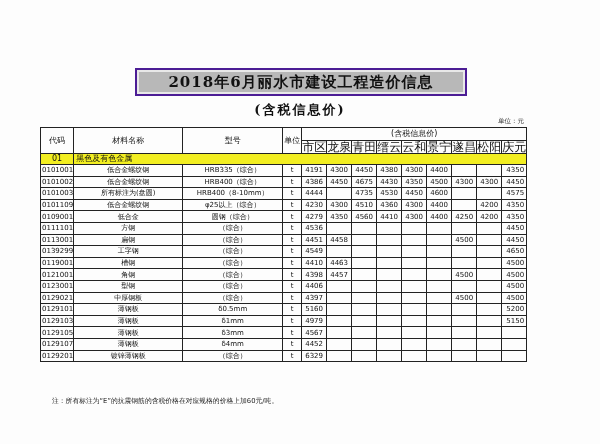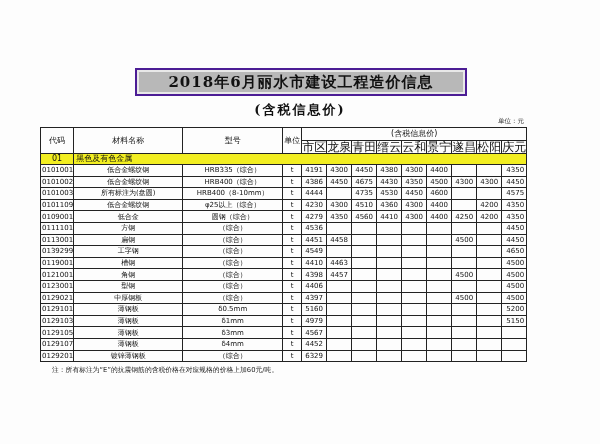--- a/index.html
+++ b/index.html
@@ -13,21 +13,21 @@
   th{font-size:8px;}
   .hdr-a th{height:12px;}
   .hdr-b th{height:12px;font-size:12px;}
   .code{text-align:left;padding-left:1px;}
   .ctr{text-align:center;}
   .num{text-align:left;padding-left:3px;}
   .num-r{text-align:right;padding-right:2px;}
   .section td{background:#f2ee21;height:10px;font-size:8px;}
   .section .sc{font-weight:normal;text-align:center;}
   .section .sn{text-align:left;padding-left:2px;}
-  .footnote{position:absolute;left:52px;top:365px;font-size:6.8px;color:#222;}
+  .footnote{position:absolute;left:52px;top:396px;font-size:6.8px;color:#222;}
 </style>
 </head>
 <body>
 
 <div class="title-box">
   <span>2018年6月丽水市建设工程造价信息</span>
 </div>
 <div class="subtitle">(含税信息价)</div>
 <div class="unit-note">单位：元</div>
 

